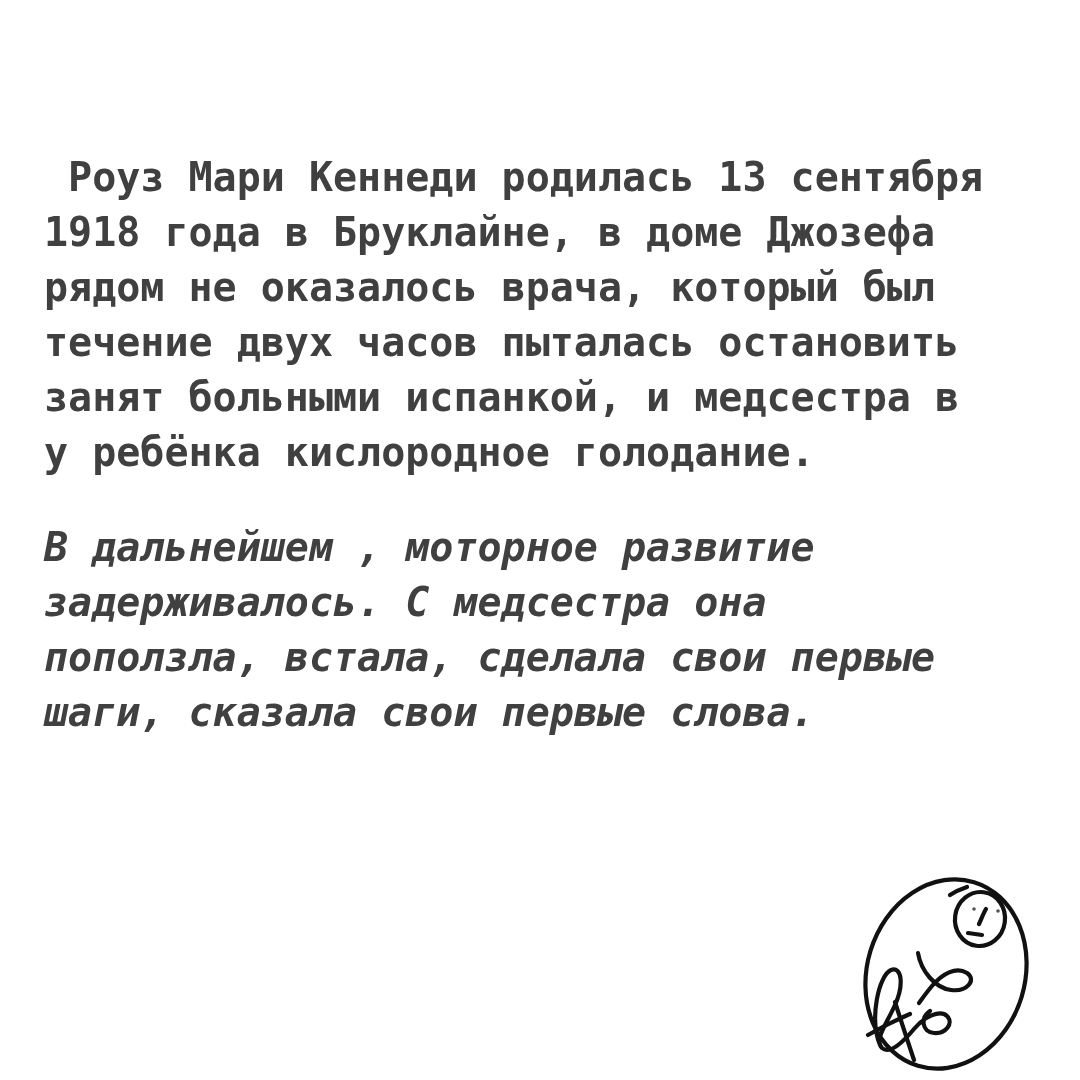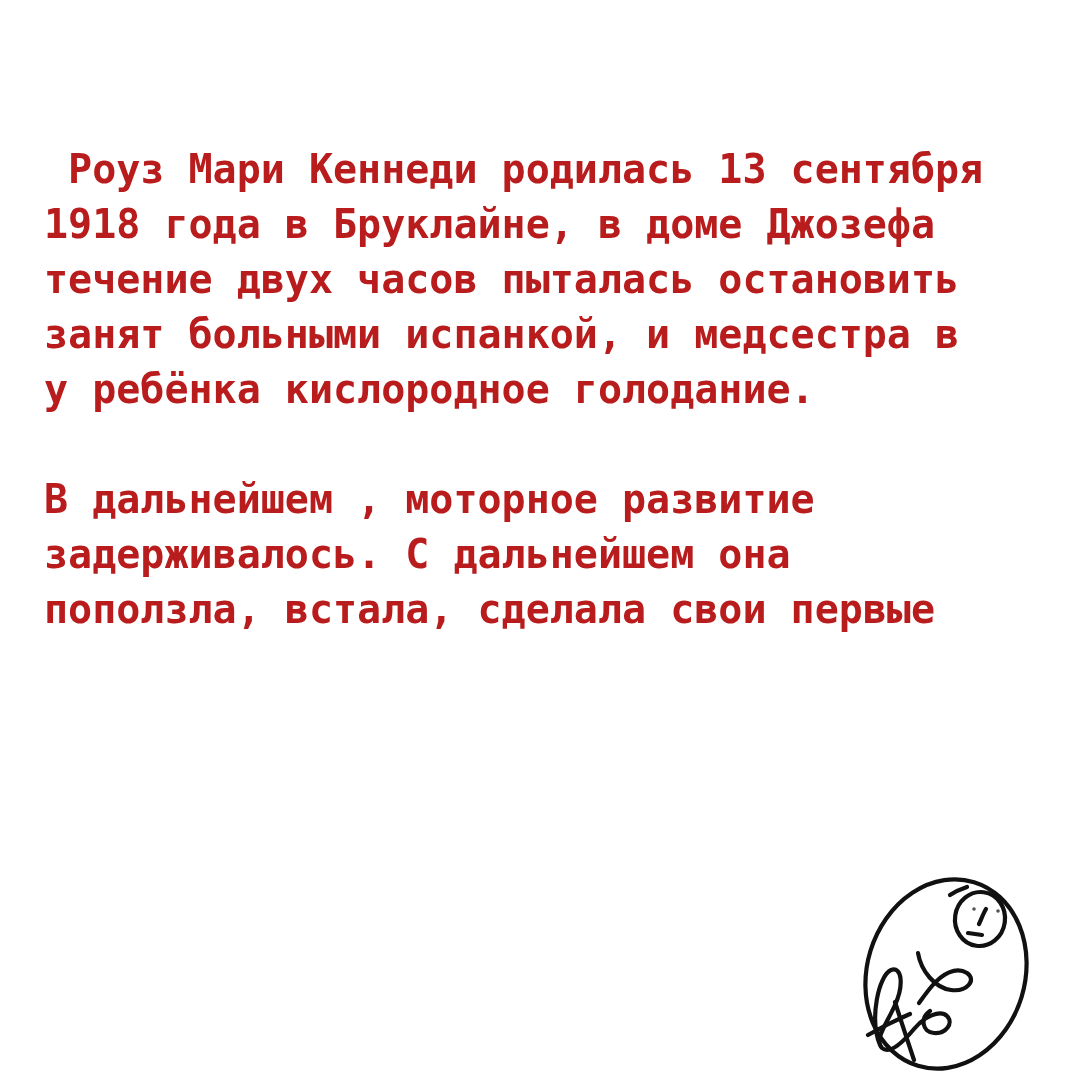--- a/index.html
+++ b/index.html
@@ -11,31 +11,31 @@
     width: 1080px;
     height: 1080px;
     background: #ffffff;
     overflow: hidden;
     font-family: "DejaVu Sans Mono", "Liberation Mono", monospace;
   }
 
   .text-block {
     position: absolute;
     left: 44px;
-    top: 142px;
+    top: 150px;
     width: 992px;
-    color: #b91c1c;
+    color: #404040;
     font-size: 40px;
     font-weight: bold;
     line-height: 55px;
     letter-spacing: 0;
   }
 
   .paragraph { display: block; }
-  .paragraph + .paragraph { margin-top: 55px; }
+  .paragraph + .paragraph { margin-top: 40px; font-style: italic; }
 
   .line {
     white-space: pre;   
     height: 55px;
   }
 
   .doodle {
     position: absolute;
     left: 855px;
     top: 868px;
@@ -46,29 +46,31 @@
 </head>
 <body>
 
 <div class="page">
 
   <div class="text-block">
 
     <div class="paragraph">
       <div class="line"> Роуз Мари Кеннеди родилась 13 сентября</div>
       <div class="line">1918 года в Бруклайне, в доме Джозефа</div>
+      <div class="line">рядом не оказалось врача, который был</div>
       <div class="line">течение двух часов пыталась остановить</div>
       <div class="line">занят больными испанкой, и медсестра в</div>
       <div class="line">у ребёнка кислородное голодание.</div>
     </div>
 
     <div class="paragraph">
       <div class="line">В дальнейшем , моторное развитие</div>
-      <div class="line">задерживалось. С дальнейшем она</div>
+      <div class="line">задерживалось. С медсестра она</div>
       <div class="line">поползла, встала, сделала свои первые</div>
+      <div class="line">шаги, сказала свои первые слова.</div>
     </div>
 
   </div>
 
   <svg class="doodle" viewBox="0 0 180 208" aria-hidden="true">
     <g fill="none" stroke-width="4.2" stroke-linecap="round" stroke-linejoin="round" stroke="#111111">
 
       <ellipse cx="91" cy="106" rx="79" ry="96" transform="rotate(17 91 106)"></ellipse>
 
       <ellipse cx="125" cy="51" rx="25" ry="27" transform="rotate(8 125 51)"></ellipse>

